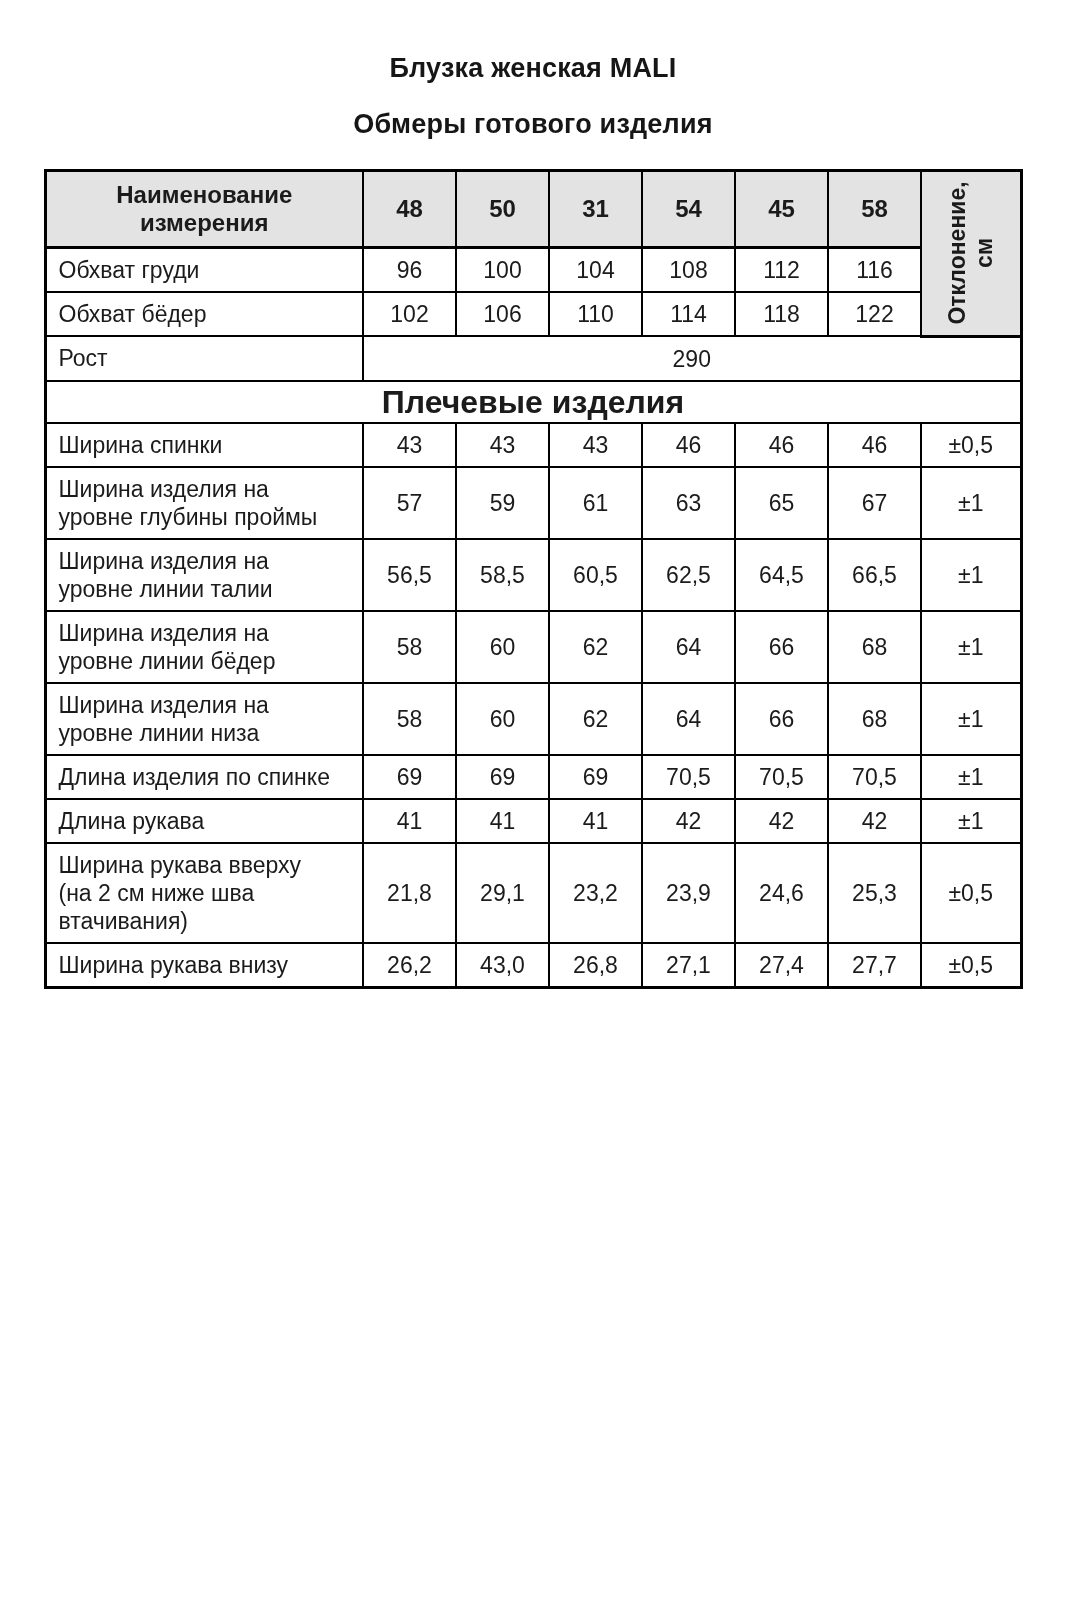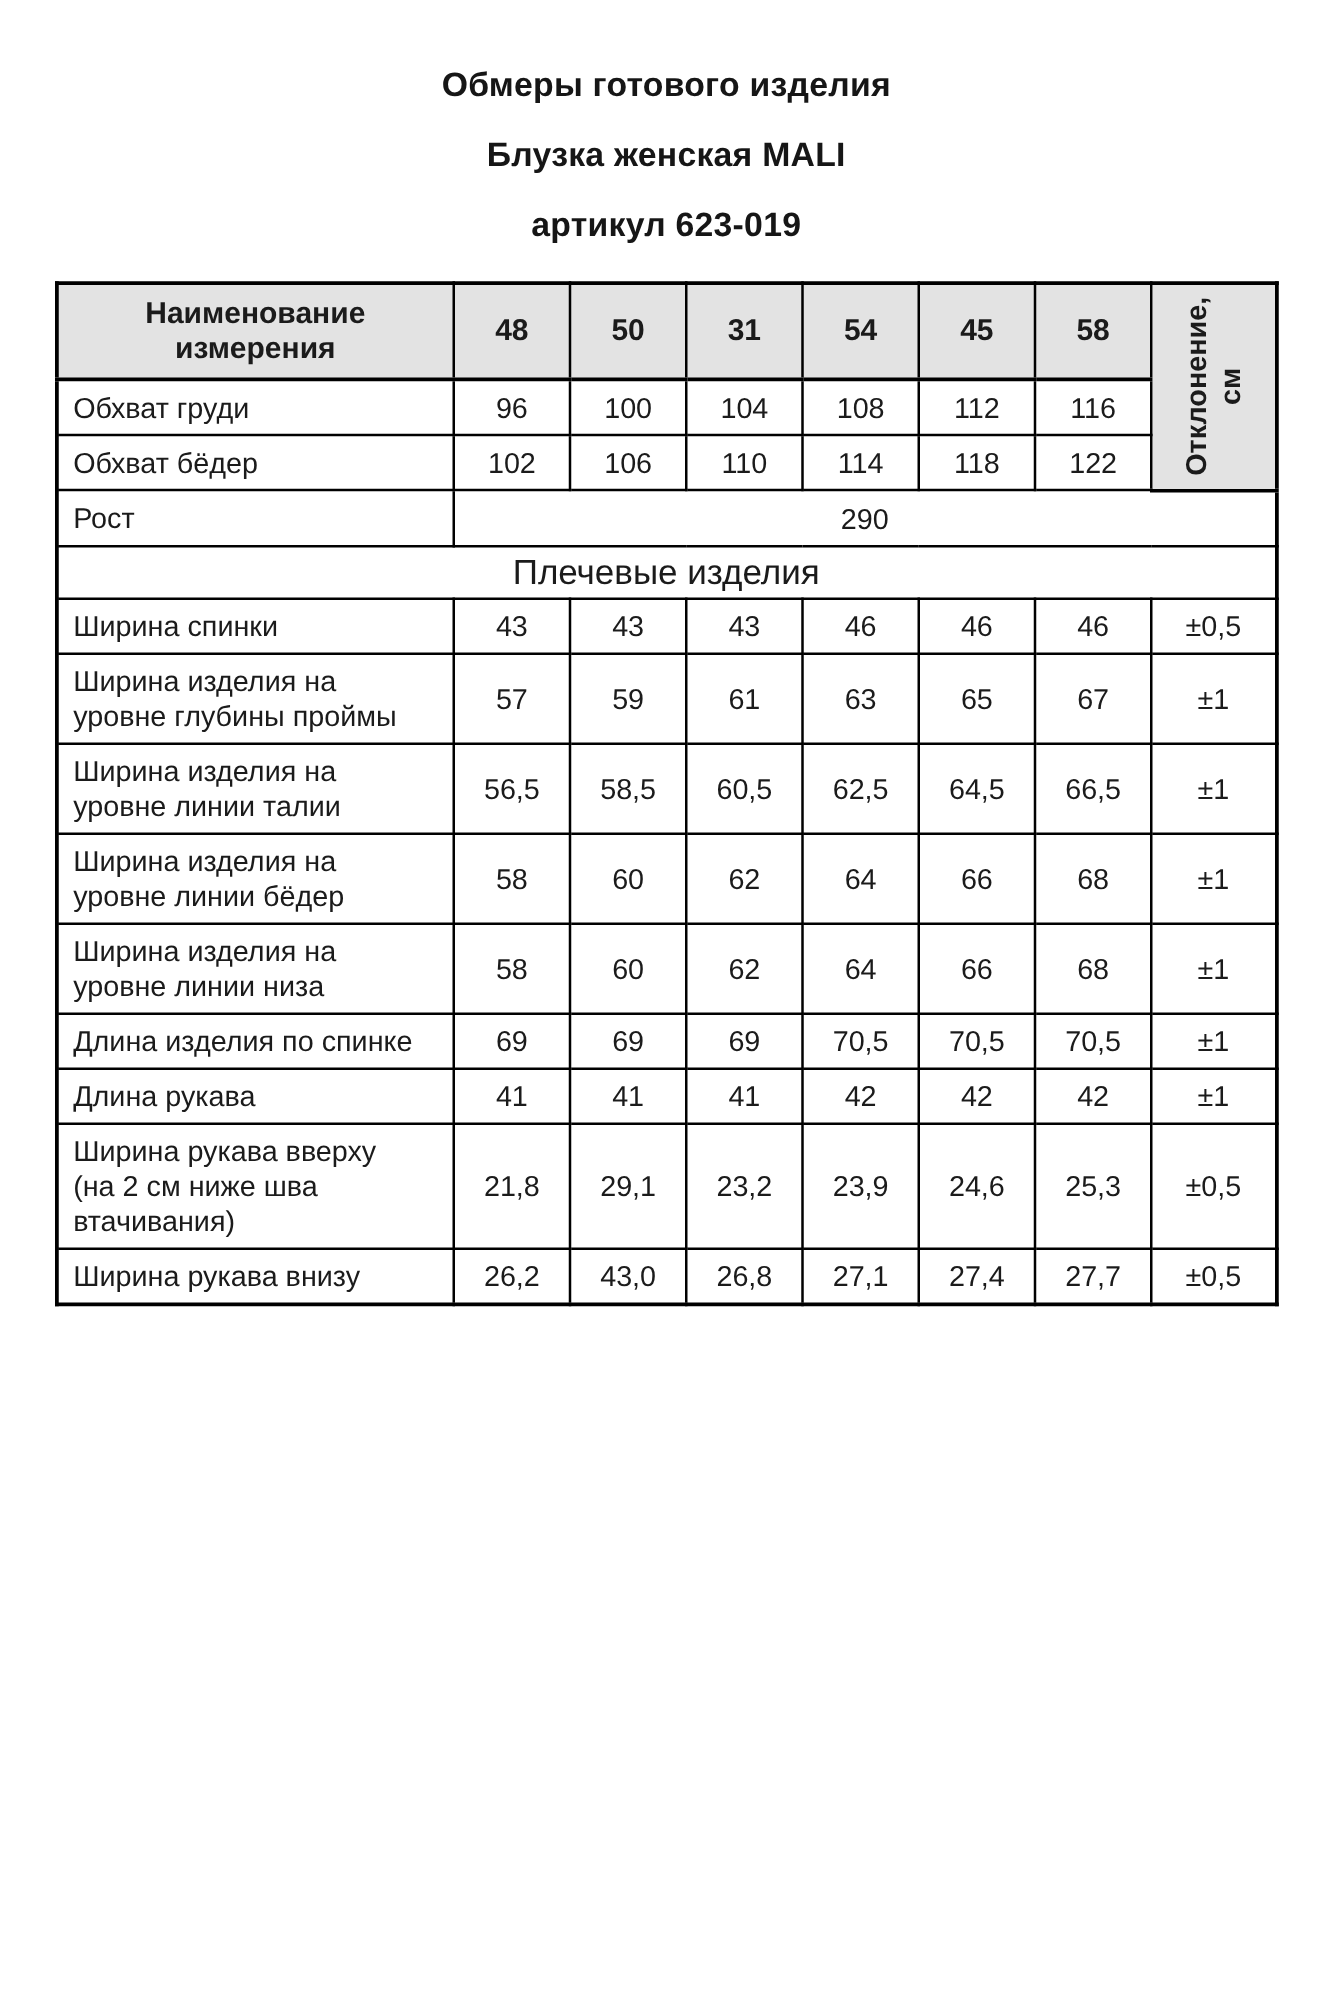--- a/index.html
+++ b/index.html
@@ -66,36 +66,35 @@
     position: absolute;
     top: 50%; left: 50%;
     transform: translate(-50%, -50%) rotate(-90deg);
     font-weight: bold;
     font-size: 23px;
     line-height: 27px;
     text-align: center;
     white-space: nowrap;
   }
   .section-cell {
-    font-weight: normal;
-    text-align: center;
-    font-size: 28px;
+    font-weight: bold;
+    text-align: center;
+    font-size: 32px;
     padding: 6px 4px;
     line-height: 28px;
   }
 </style>
 </head>
 <body>
 
 <div class="page">
 
   <div class="titles">
+    <div class="title-line">Блузка женская MALI</div>
     <div class="title-line">Обмеры готового изделия</div>
-    <div class="title-line">Блузка женская MALI</div>
-    <div class="title-line">артикул 623-019</div>
   </div>
 
   <table class="measure">
     <colgroup>
       <col class="c-name">
       <col class="c-size">
         <col class="c-size">
         <col class="c-size">
       <col class="c-size">
         <col class="c-size">

